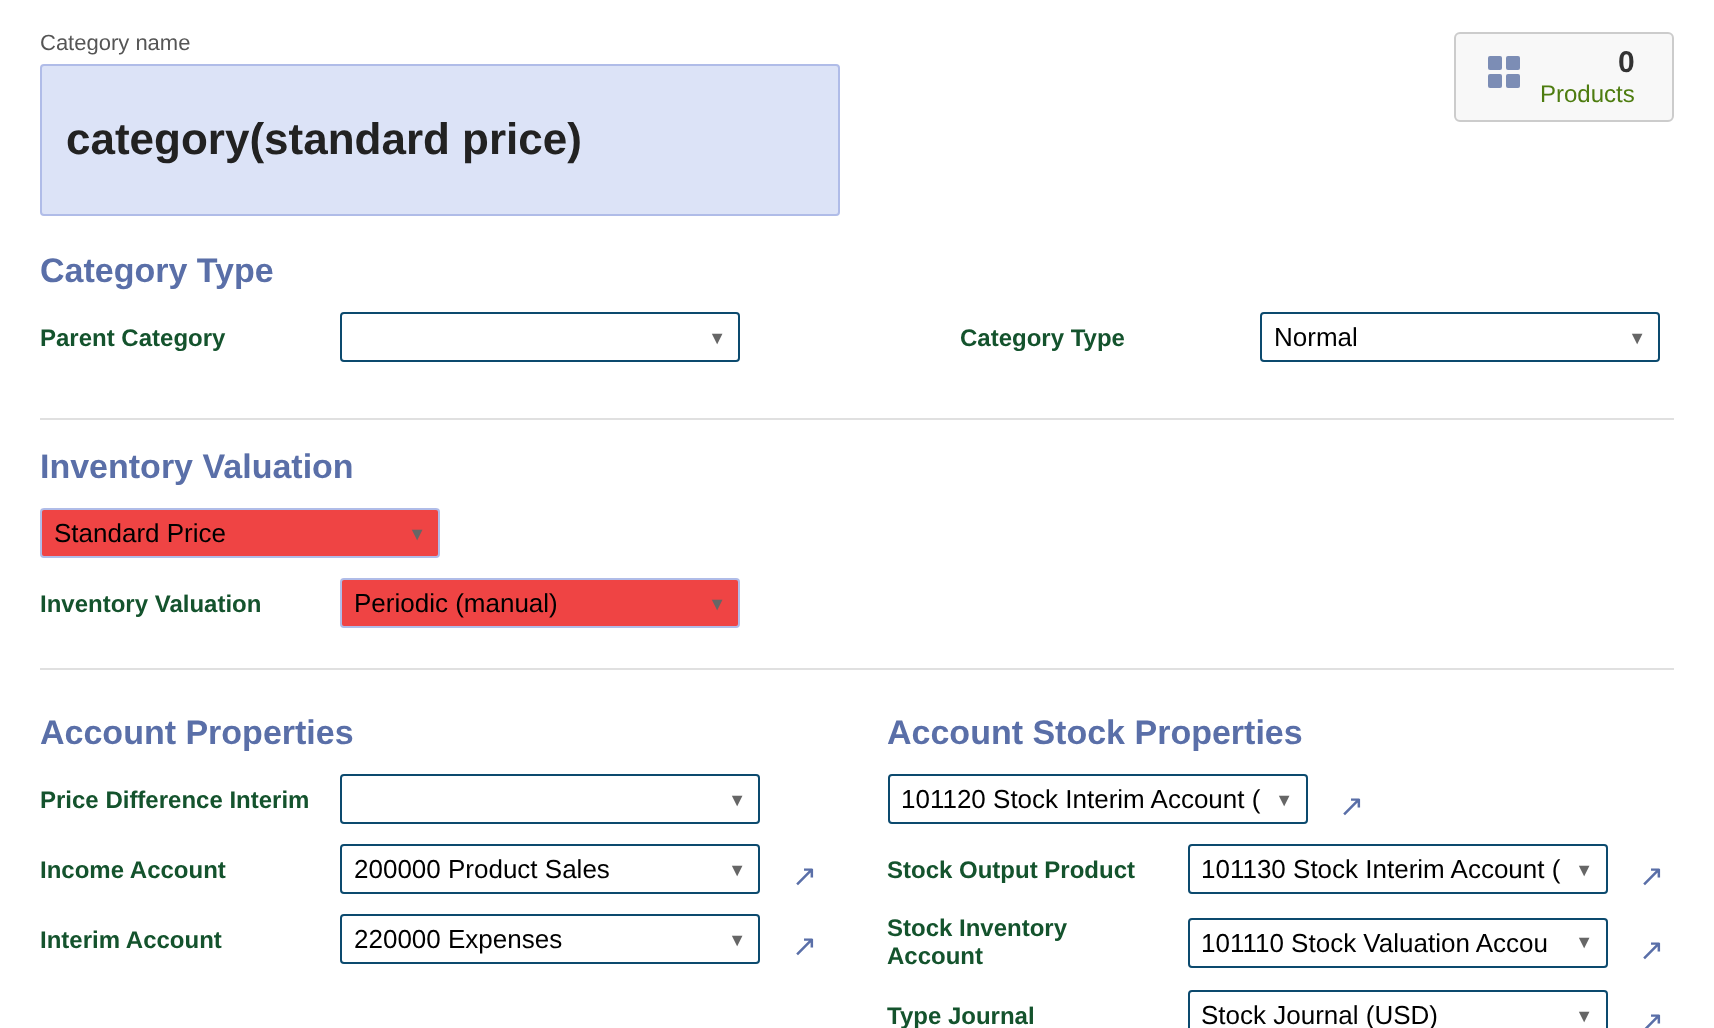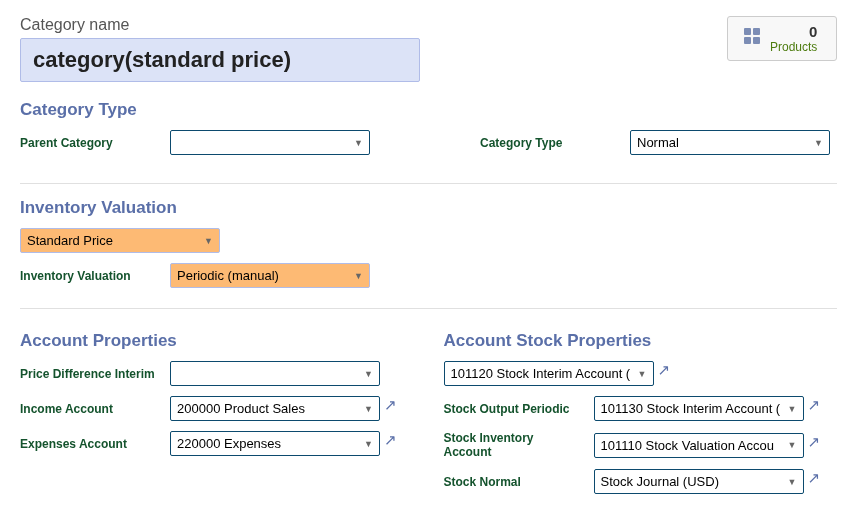--- a/index.html
+++ b/index.html
@@ -14,29 +14,29 @@
     }
 
     
     .top-section {
       display: flex;
       justify-content: space-between;
       align-items: flex-start;
       margin-bottom: 18px;
     }
     .category-name-block label {
-      font-size: 16px;
+      font-size: 11px;
       color: #555;
       display: block;
       margin-bottom: 4px;
     }
     .category-name-input {
       background: #dce3f7;
       border: 1px solid #b0bce8;
-      padding: 8px 12px;
+      padding: 24px 12px;
       font-size: 22px;
       font-weight: bold;
       color: #222;
       width: 400px;
       border-radius: 2px;
     }
 
     
     .products-btn {
       display: flex;
@@ -115,21 +115,21 @@
       right: 7px;
       top: 50%;
       transform: translateY(-50%);
       pointer-events: none;
     }
     .select-wrapper select {
       padding-right: 22px;
     }
 
     .select-blue {
-      background: #fdba74;
+      background: #ef4444;
       border-color: #b0bce8;
     }
 
     
     .category-type-section {
       margin-bottom: 18px;
     }
     .two-col-row {
       display: flex;
       gap: 40px;
@@ -158,22 +158,22 @@
       display: flex;
       gap: 30px;
     }
     .account-col {
       flex: 1;
     }
 
     
     .input-with-icon {
       display: flex;
-      align-items: flex-start;
-      gap: 4px;
+      align-items: flex-end;
+      gap: 16px;
     }
     .ext-link-icon {
       color: #5a6fa8;
       font-size: 15px;
       cursor: pointer;
       text-decoration: none;
     }
 
     .form-select-wide {
       width: 200px;
@@ -281,21 +281,21 @@
         <div class="select-wrapper">
           <select class="form-select form-select-full">
             <option value="200000" selected="">200000 Product Sales</option>
           </select>
         </div>
         <span class="ext-link-icon">↗</span>
       </div>
     </div>
 
     <div class="form-row">
-      <span class="form-label">Expenses Account</span>
+      <span class="form-label">Interim Account</span>
       <div class="input-with-icon">
         <div class="select-wrapper">
           <select class="form-select form-select-full">
             <option value="220000" selected="">220000 Expenses</option>
           </select>
         </div>
         <span class="ext-link-icon">↗</span>
       </div>
     </div>
   </div>
@@ -308,21 +308,21 @@
         <div class="select-wrapper">
           <select class="form-select form-select-full">
             <option value="101120" selected="">101120 Stock Interim Account (</option>
           </select>
         </div>
         <span class="ext-link-icon">↗</span>
       </div>
     </div>
 
     <div class="form-row">
-      <span class="form-label">Stock Output Periodic</span>
+      <span class="form-label">Stock Output Product</span>
       <div class="input-with-icon">
         <div class="select-wrapper">
           <select class="form-select form-select-full">
             <option value="101130" selected="">101130 Stock Interim Account (</option>
           </select>
         </div>
         <span class="ext-link-icon">↗</span>
       </div>
     </div>
 
@@ -332,21 +332,21 @@
         <div class="select-wrapper">
           <select class="form-select form-select-full">
             <option value="101110" selected="">101110 Stock Valuation Accou</option>
           </select>
         </div>
         <span class="ext-link-icon">↗</span>
       </div>
     </div>
 
     <div class="form-row">
-      <span class="form-label">Stock Normal</span>
+      <span class="form-label">Type Journal</span>
       <div class="input-with-icon">
         <div class="select-wrapper">
           <select class="form-select form-select-full">
             <option value="stock_journal_usd" selected="">Stock Journal (USD)</option>
           </select>
         </div>
         <span class="ext-link-icon">↗</span>
       </div>
     </div>
   </div>

